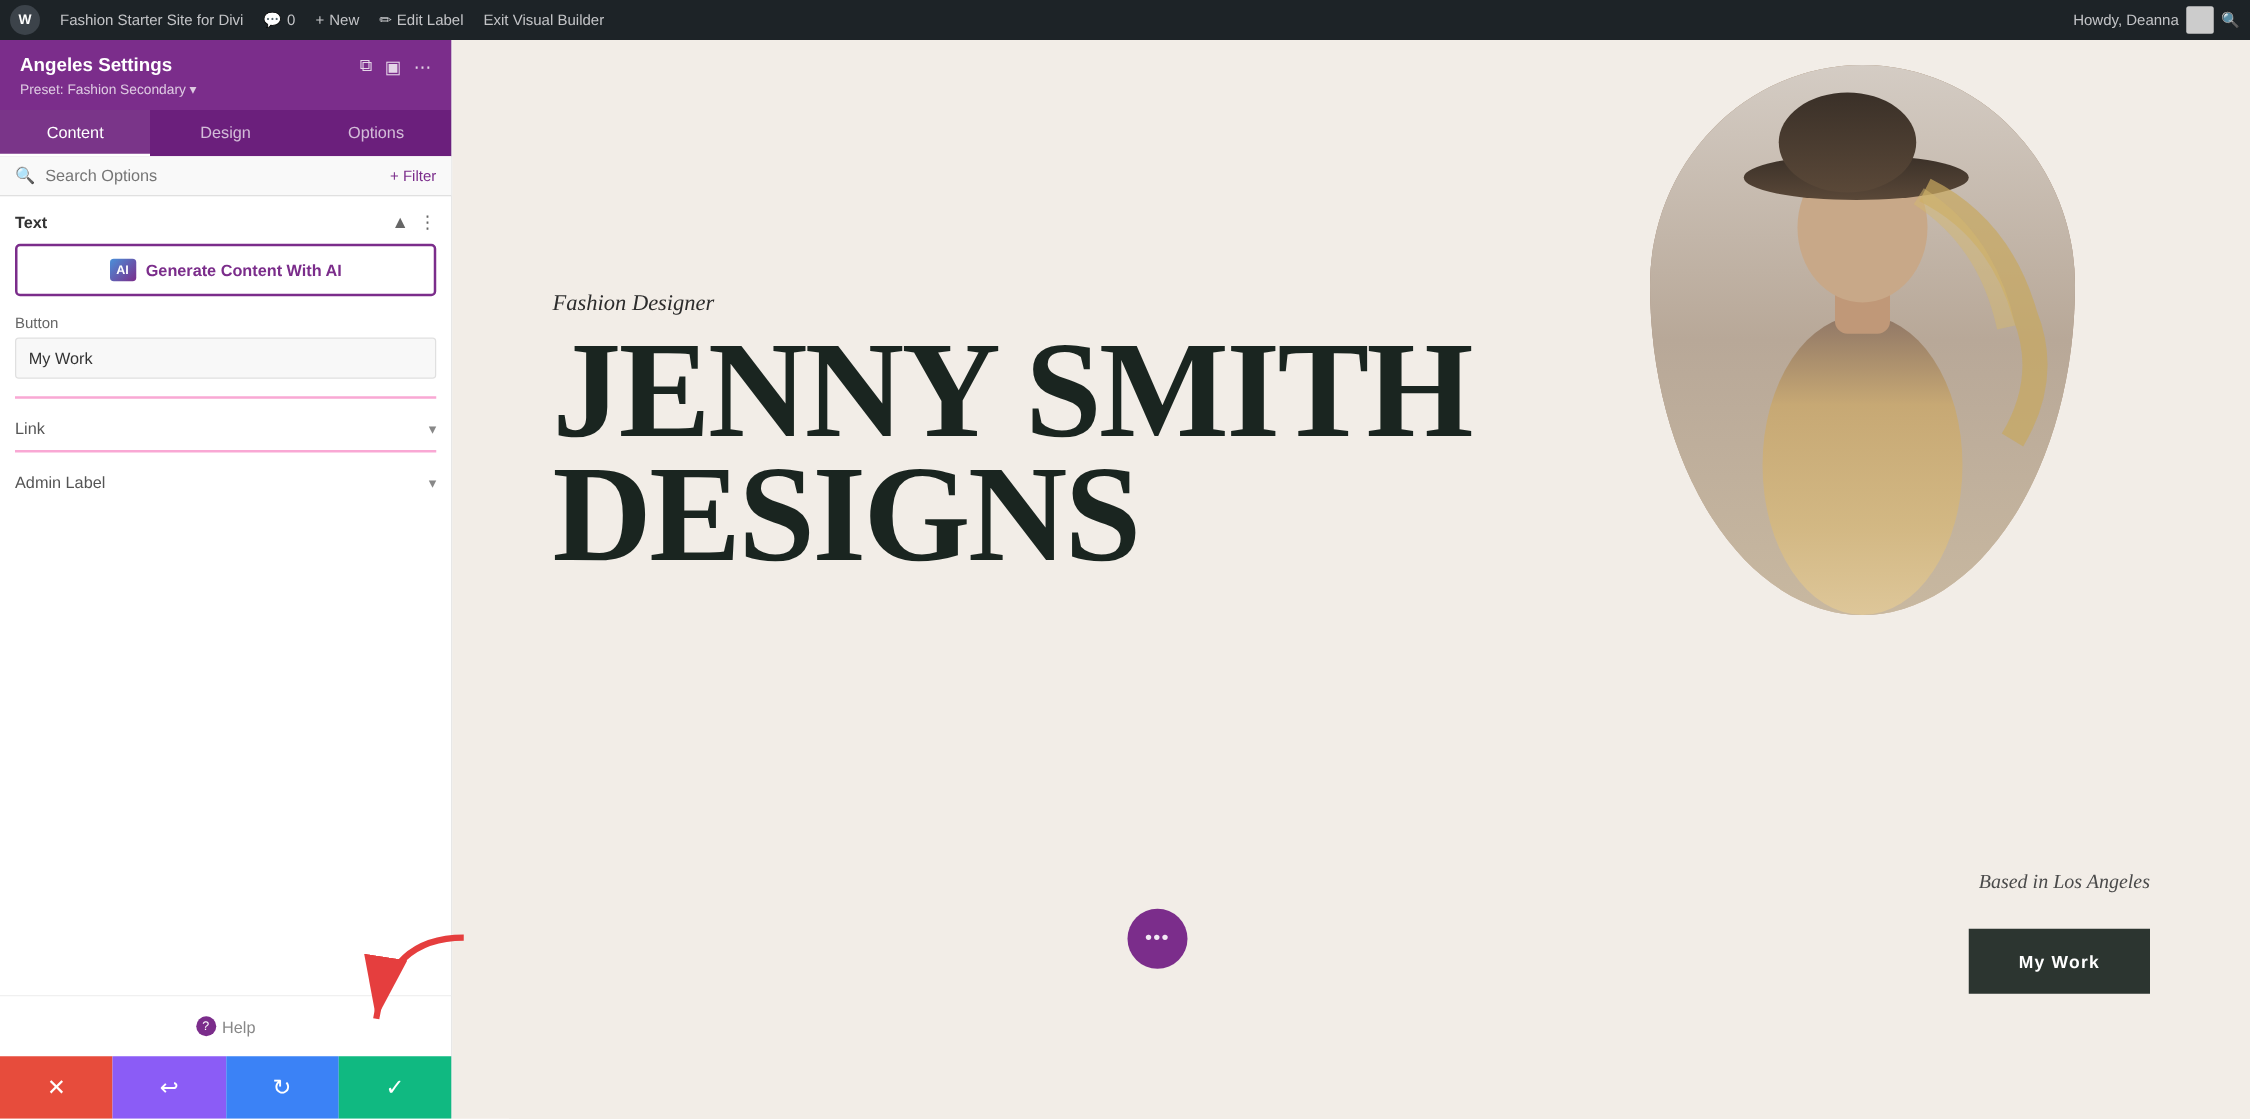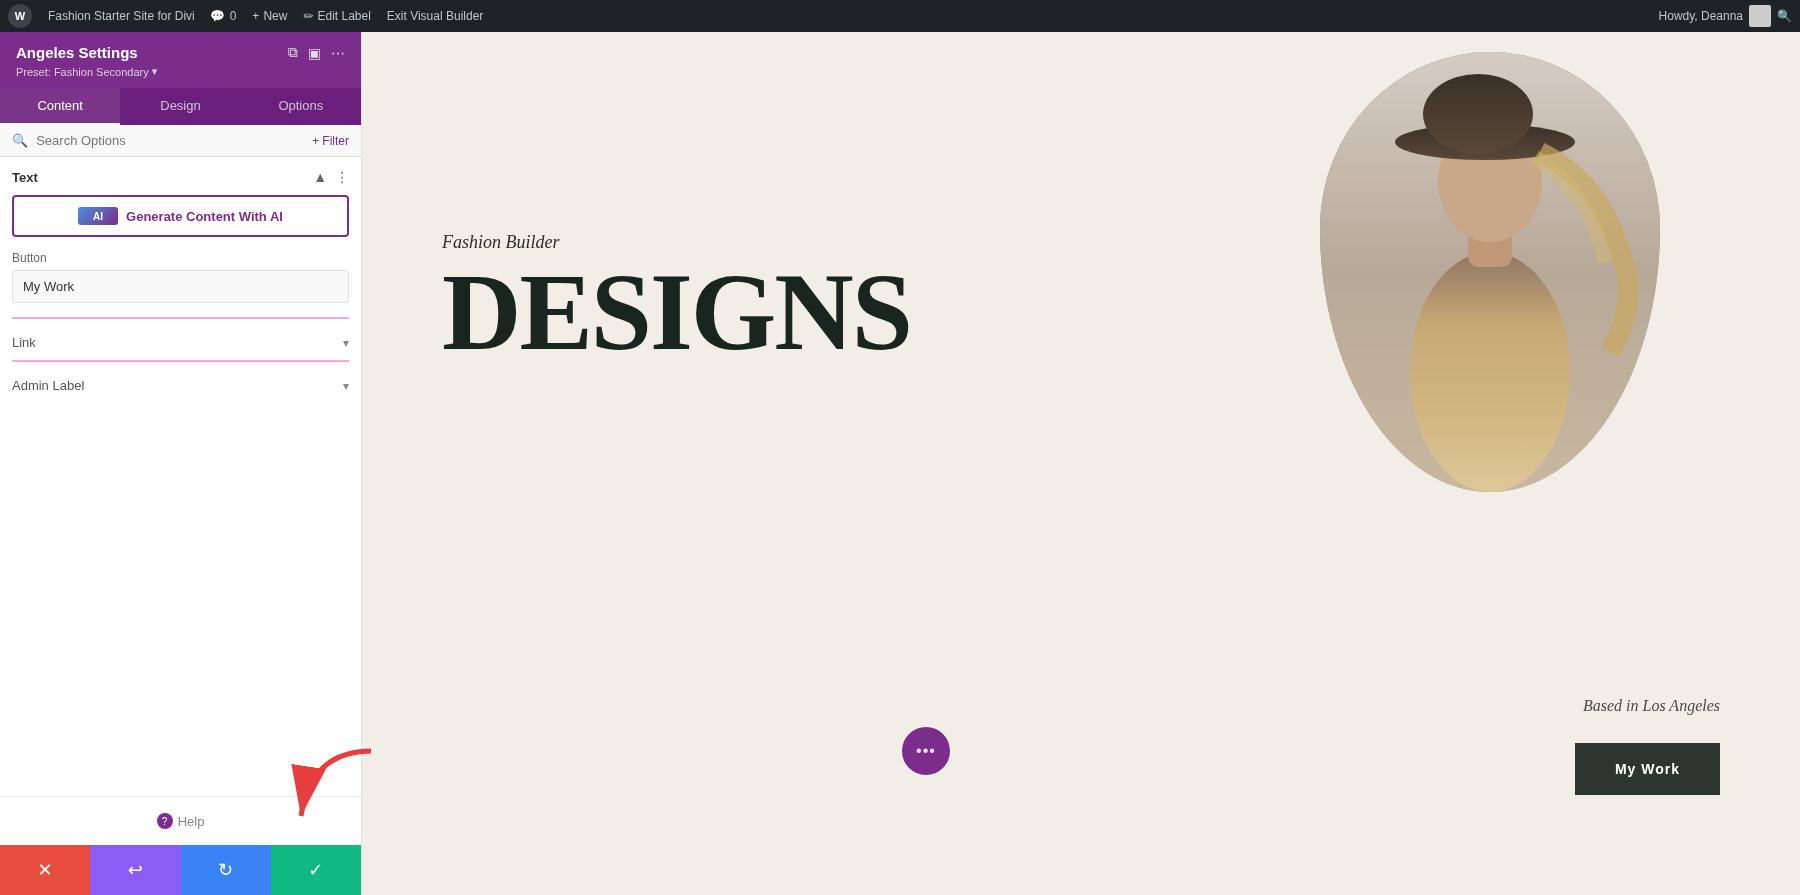--- a/index.html
+++ b/index.html
@@ -192,21 +192,21 @@
       display: flex;
       align-items: center;
       justify-content: center;
       gap: 8px;
       font-size: 13px;
       color: #7b2d8b;
       font-weight: 600;
       margin-bottom: 14px;
     }
     .ai-icon {
-      width: 40px;
+      width: 21px;
       height: 18px;
       background: linear-gradient(135deg, #4a90d9, #7b2d8b);
       border-radius: 3px;
       display: flex;
       align-items: center;
       justify-content: center;
       color: #fff;
       font-size: 10px;
       font-weight: bold;
     }
@@ -593,22 +593,23 @@
               <ellipse cx="158" cy="62" rx="55" ry="40" fill="url(#hatGrad)"></ellipse>
 
               <path d="M 220 100 Q 280 130 300 200 Q 320 250 290 300" stroke="#c8a860" stroke-width="20" fill="none" opacity="0.7"></path>
               <path d="M 215 105 Q 270 140 285 210" stroke="#d4b870" stroke-width="15" fill="none" opacity="0.5"></path>
             </svg>
           </div>
         </div>
       </div>
 
       <div class="hero-text-area">
-        <div class="hero-subtitle">Fashion Builder</div>
+        <div class="hero-subtitle">Fashion Designer</div>
         <div class="hero-title">
+          <div>JENNY SMITH</div>
           <div>DESIGNS</div>
         </div>
       </div>
 
       <div class="hero-bottom-text">Based in Los Angeles</div>
 
       <button class="my-work-btn">My Work</button>
 
       <div class="purple-dot">
         <span class="dots-indicator">•••</span>

